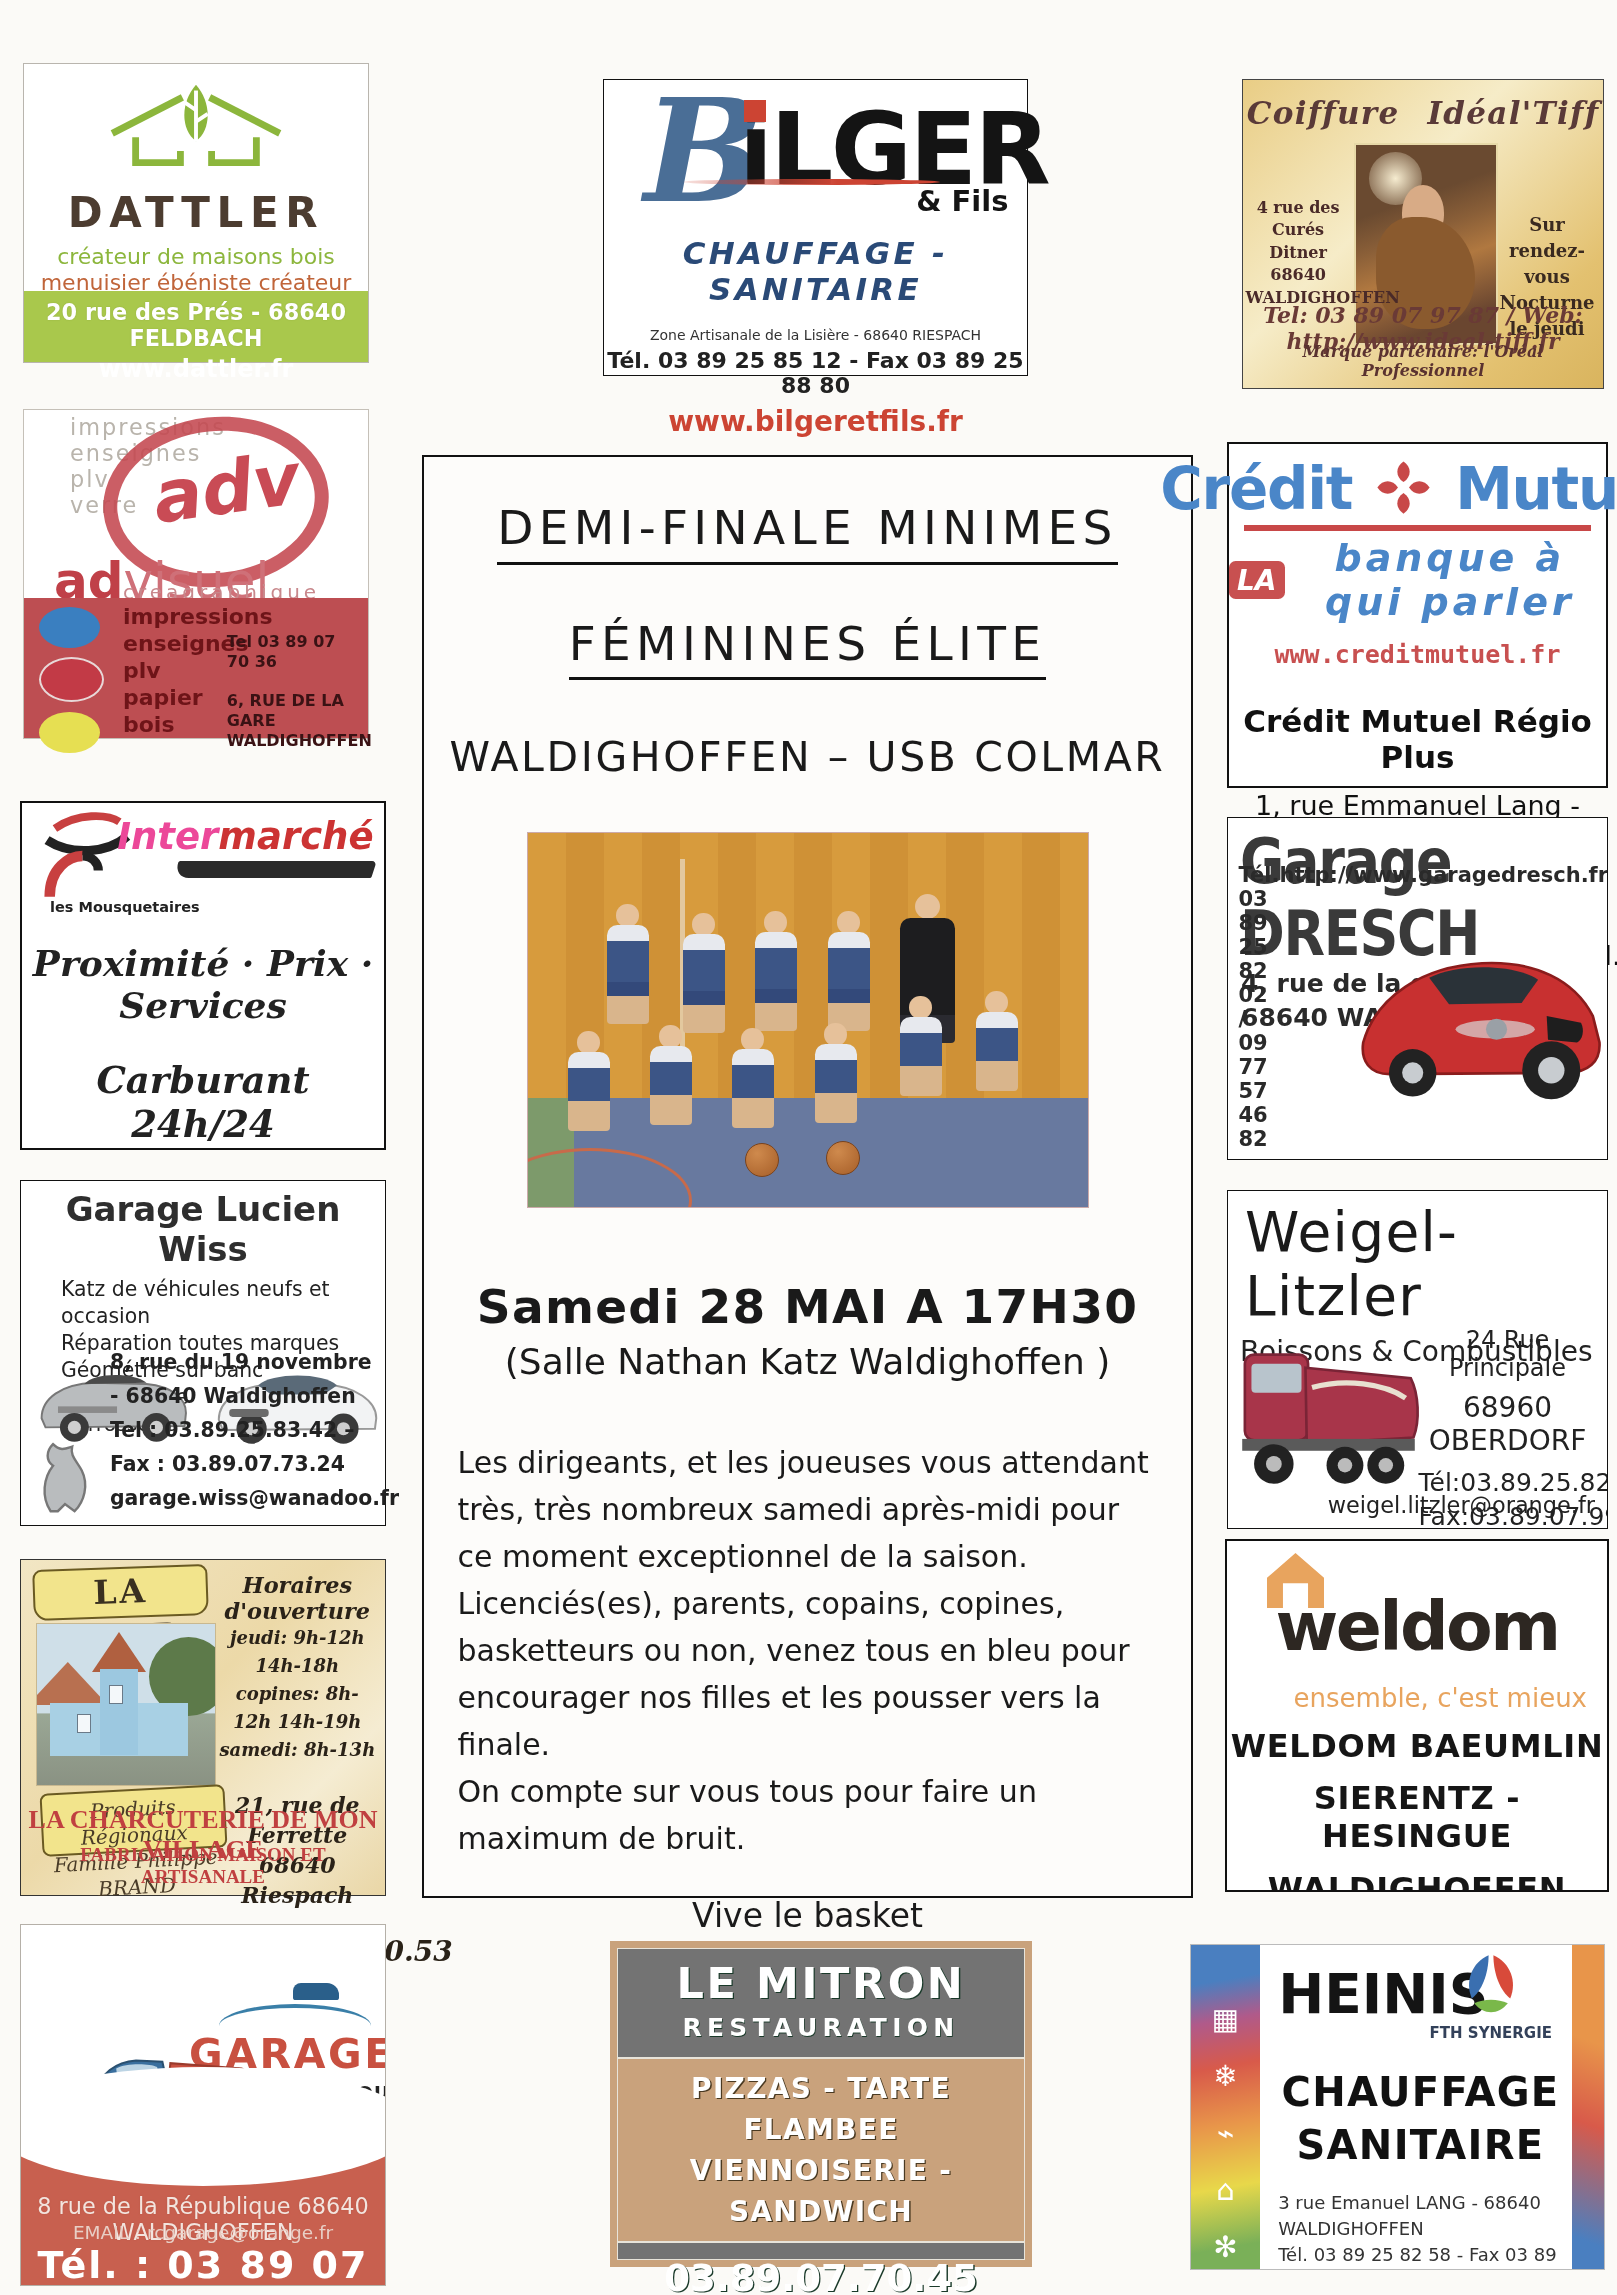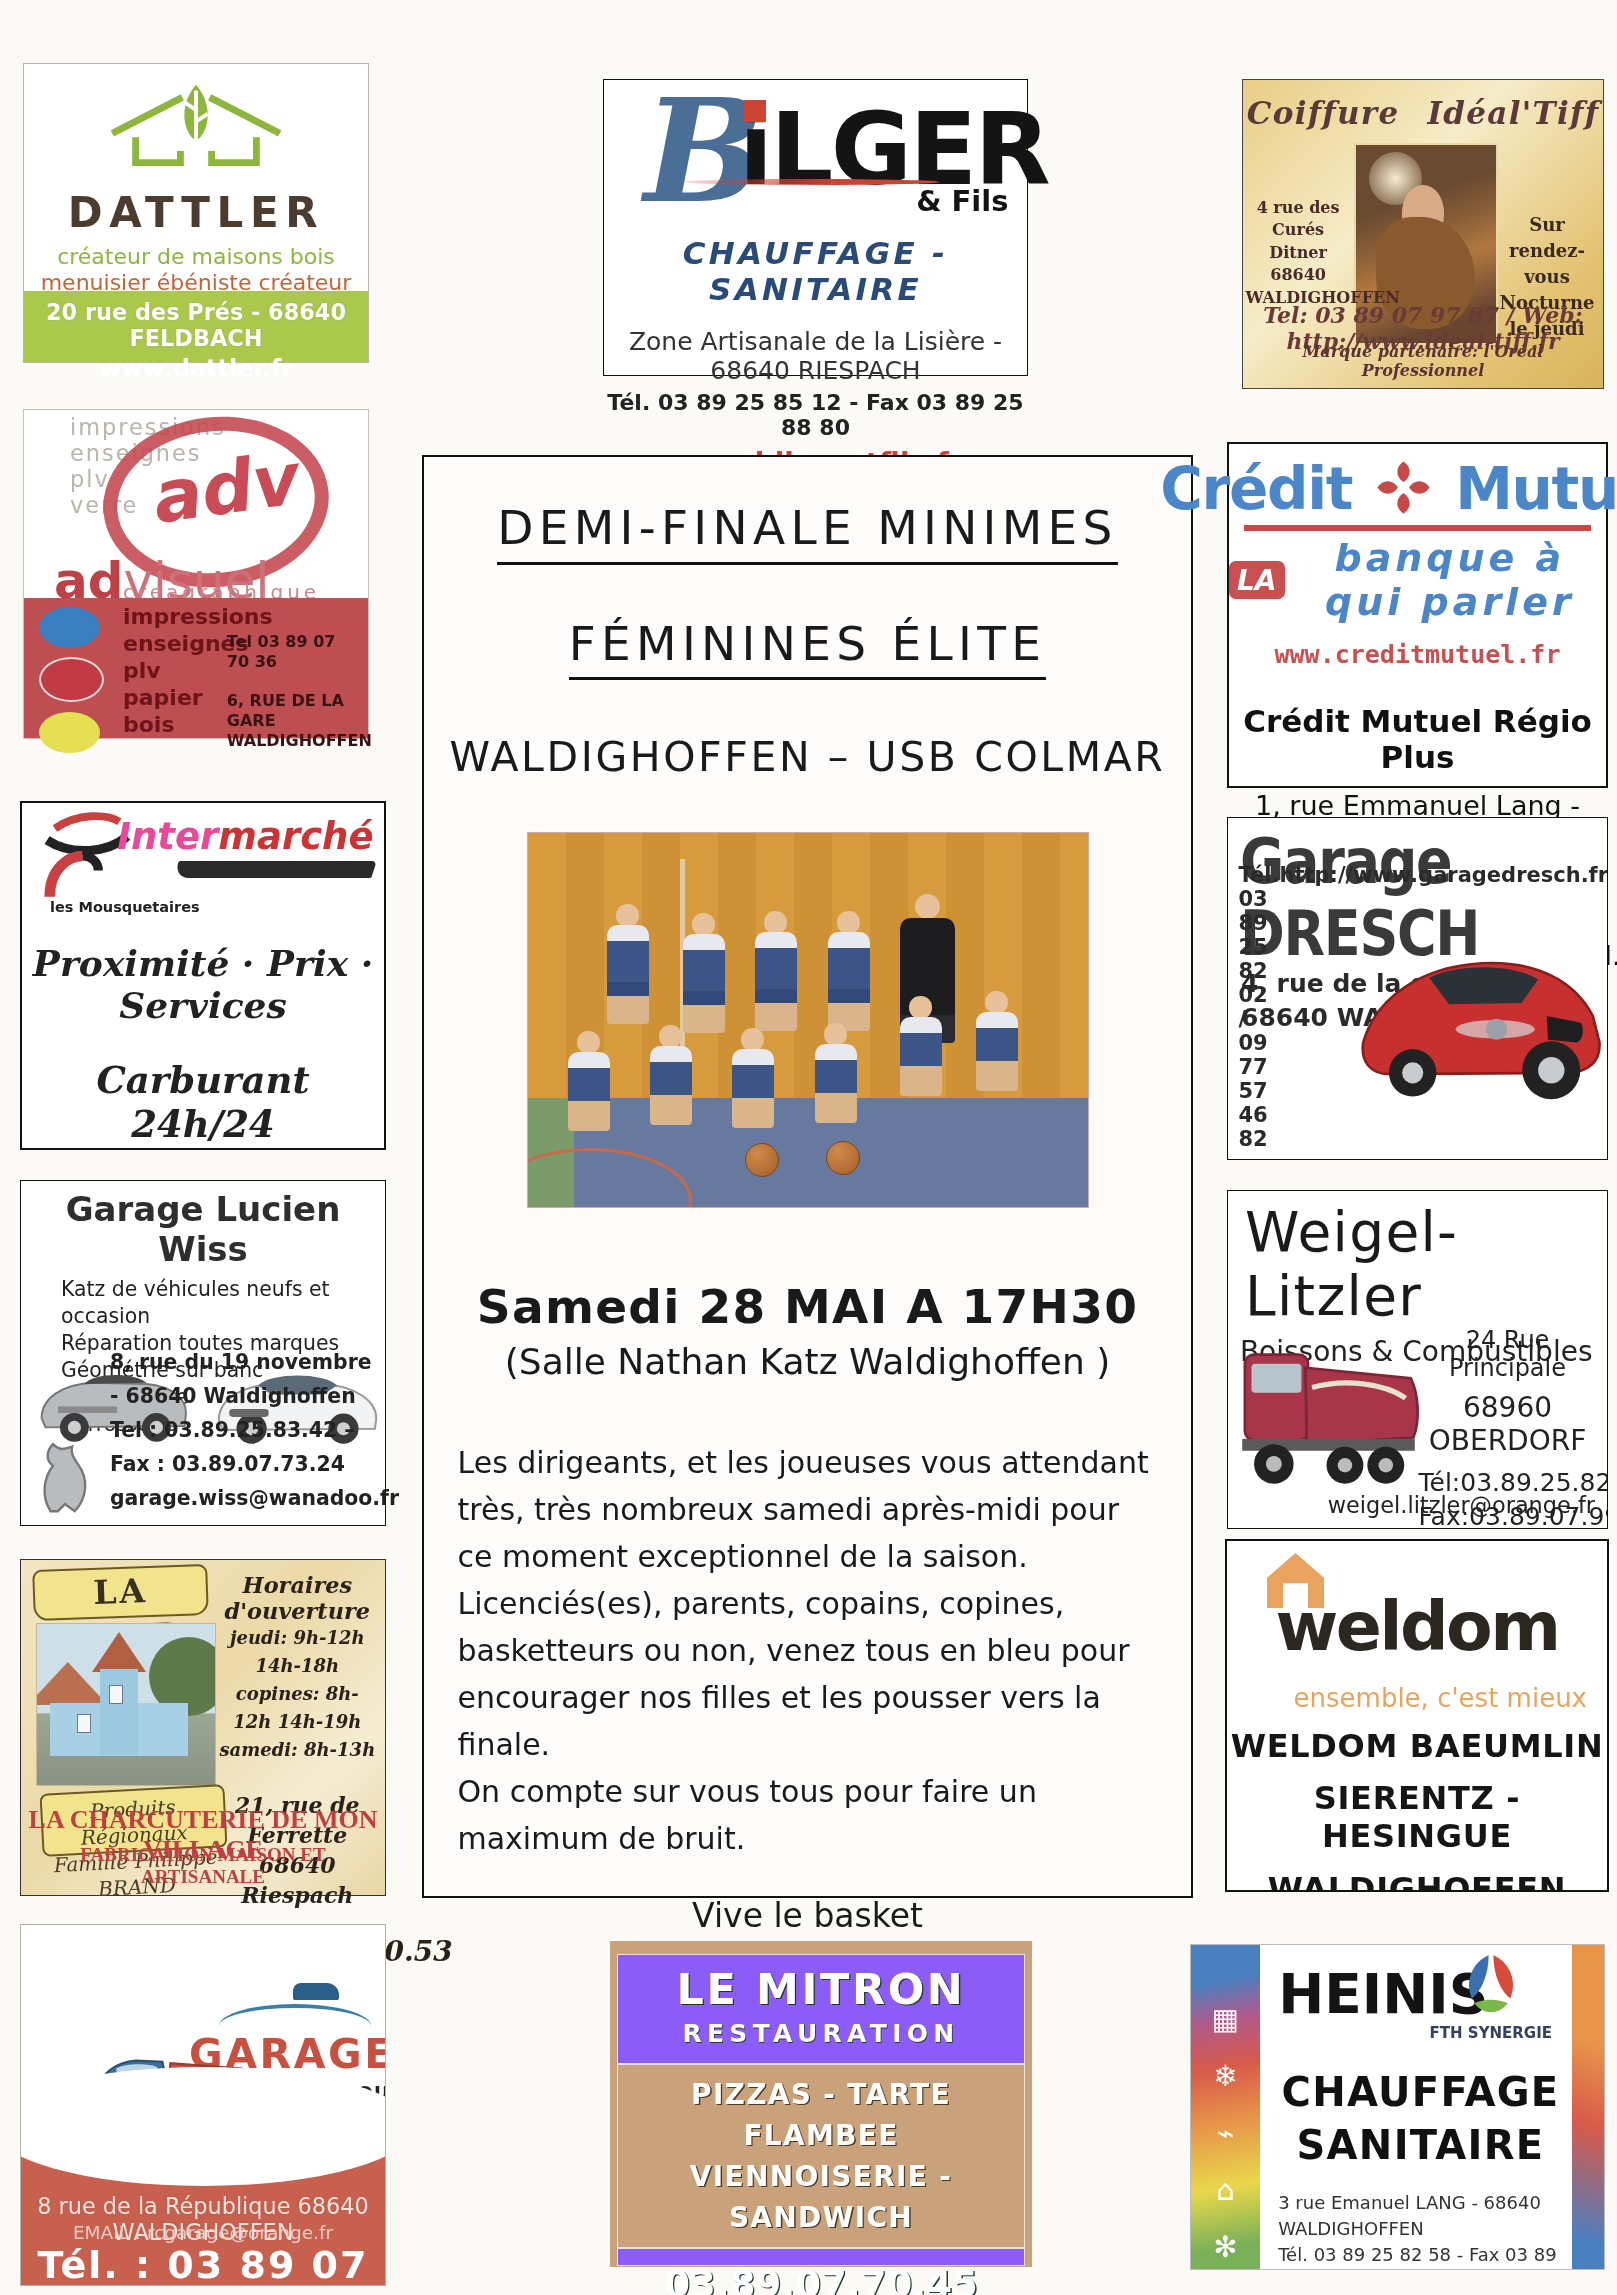--- a/index.html
+++ b/index.html
@@ -115,21 +115,21 @@
   #bilger{left:603px;top:79px;width:425px;height:297px;border:1.3px solid #111;text-align:center;}
   #bilger .row{position:relative;height:138px;}
   #bilger .B{position:absolute;left:40px;top:-12px;font-size:142px;font-weight:bold;font-style:italic;
              font-family:"DejaVu Serif",serif;color:#4a6e96;}
   #bilger .rest{position:absolute;left:135px;top:12px;font-size:99px;font-weight:900;letter-spacing:-2.6px;color:#141414;}
   #bilger .idot{position:absolute;left:140px;top:20px;width:22.4px;height:22.4px;background:#cc4433;}
   #bilger .fils{position:absolute;right:18.5px;top:104px;font-size:29px;font-weight:bold;color:#141414;}
   #bilger .redline{position:absolute;left:79px;top:99px;width:257px;height:6px;
                    background:linear-gradient(90deg,rgba(204,68,51,.15),#cc4433 60%,#cc4433);border-radius:50%;}
   #bilger .svc{font-size:31px;font-weight:bold;font-style:italic;letter-spacing:3.3px;color:#2a4a77;margin-top:17px;}
-  #bilger .addr{font-size:25px;color:#333;margin-top:20px;}
+  #bilger .addr{font-size:14px;color:#333;margin-top:20px;}
   #bilger .tel{font-size:22px;color:#222;margin-top:5.3px;font-weight:bold;}
   #bilger .web{font-size:28px;color:#cc4433;font-weight:bold;margin-top:6.6px;}
 
   
   #mainbox{left:422px;top:455px;width:771px;height:1443px;border:2px solid #111;background:#fdfcfa;text-align:center;}
   #mainbox .t1{display:inline-block;margin-top:43px;font-size:47px;letter-spacing:5.3px;border-bottom:3.3px solid #111;padding-bottom:6.6px;}
   #mainbox .t2{display:inline-block;margin-top:51px;font-size:47px;letter-spacing:5.3px;border-bottom:3.3px solid #111;padding-bottom:6.6px;}
   #mainbox .matchup{margin-top:53px;font-size:41px;letter-spacing:2.6px;}
   #mainbox .photo{position:relative;width:560px;height:374px;margin:51px auto 0;
                   background:repeating-linear-gradient(90deg,#d79b3d 0 38px,#cf9136 38px 76px);overflow:hidden;border:0.7px solid #caa;}
@@ -146,21 +146,21 @@
   .player.coach .body{width:55px;height:125px;background:linear-gradient(180deg,#1d1d1f 0 78%,#2a2a30 78%);}
   .ball{position:absolute;width:32px;height:32px;border-radius:50%;background:radial-gradient(circle at 35% 30%,#cf8a4d,#a65e28);border:1.3px solid #7a431c;}
   #mainbox .date{margin-top:71px;font-size:47px;font-weight:bold;letter-spacing:1.3px;}
   #mainbox .venue{margin-top:6.6px;font-size:36px;}
   #mainbox .para{width:700px;margin:57px auto 0;text-align:left;font-size:30px;line-height:47px;}
   #mainbox .para2{width:700px;margin:0 auto;text-align:left;font-size:30px;line-height:47px;}
   #mainbox .closing{margin-top:34px;font-size:33px;}
 
   
   #mitron{left:610px;top:1941px;width:422px;height:326px;background:#c9a27c;padding:6.6px;}
-  #mitron .inner{position:relative;width:100%;height:100%;background:#8b5cf6;border:1.3px solid #e8e4da;box-sizing:border-box;text-align:center;margin-top:6px;}
+  #mitron .inner{position:relative;width:100%;height:100%;background:#737373;border:1.3px solid #e8e4da;box-sizing:border-box;text-align:center;}
   #mitron .name{font-size:43px;font-weight:bold;color:#fff;margin-top:9.2px;letter-spacing:2.6px;text-shadow:1.3px 1.3px 0 #1a3a2a;}
   #mitron .sub{font-size:25px;font-weight:bold;color:#fff;letter-spacing:5.3px;margin-top:5.3px;text-shadow:0.7px 0.7px 0 #1a3a2a;}
   #mitron .bandp{margin-top:14.5px;background:#c9a27c;border-top:2.6px solid #e8e4da;border-bottom:2.6px solid #e8e4da;padding:9.2px 0;}
   #mitron .bandp div{font-size:28px;font-weight:bold;color:#fff;letter-spacing:1.3px;text-shadow:1.3px 1.3px 0 #4a3a22;line-height:41px;}
   #mitron .tel{font-size:37px;font-weight:bold;color:#fff;margin-top:14.5px;text-shadow:1.3px 1.3px 0 #1a3a2a;}
 
   
   #coiffure{left:1242px;top:79px;width:362px;height:310px;border:1.3px solid #444;
             background:linear-gradient(135deg,#e9cd85,#f6ecc8 40%,#e3c170 80%,#d9b45e);
             font-family:"DejaVu Serif",serif;}

